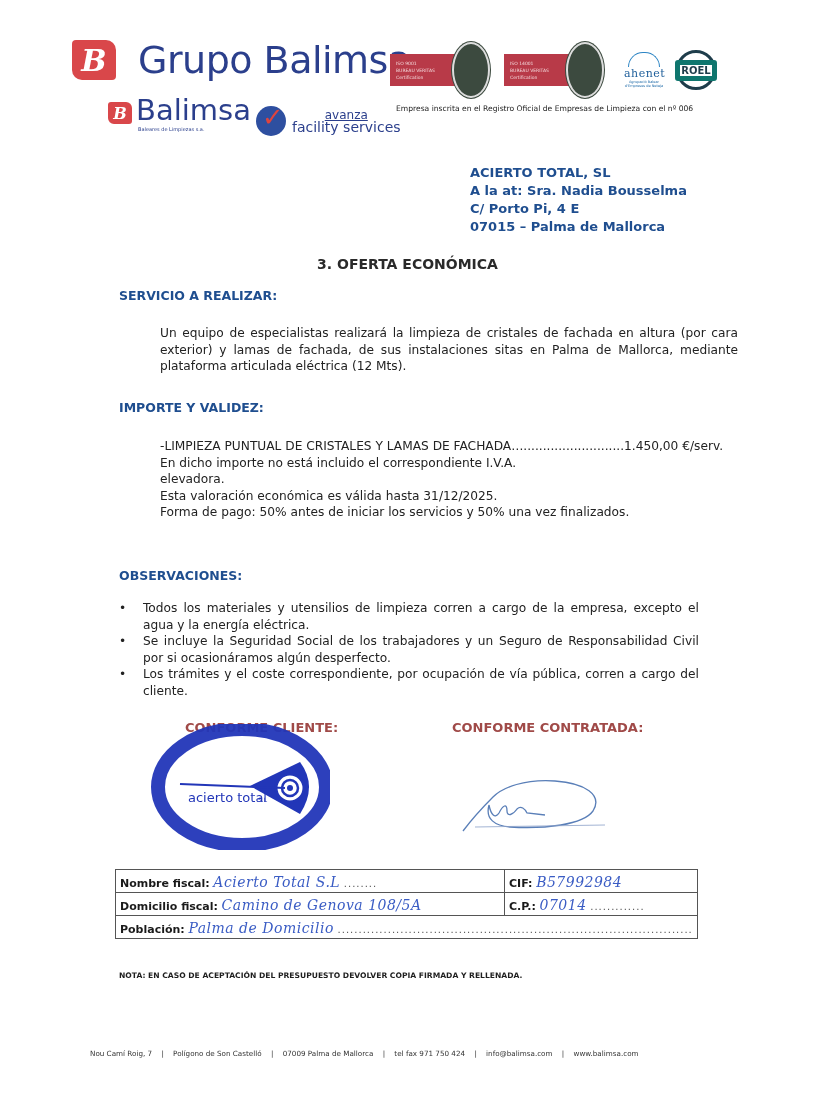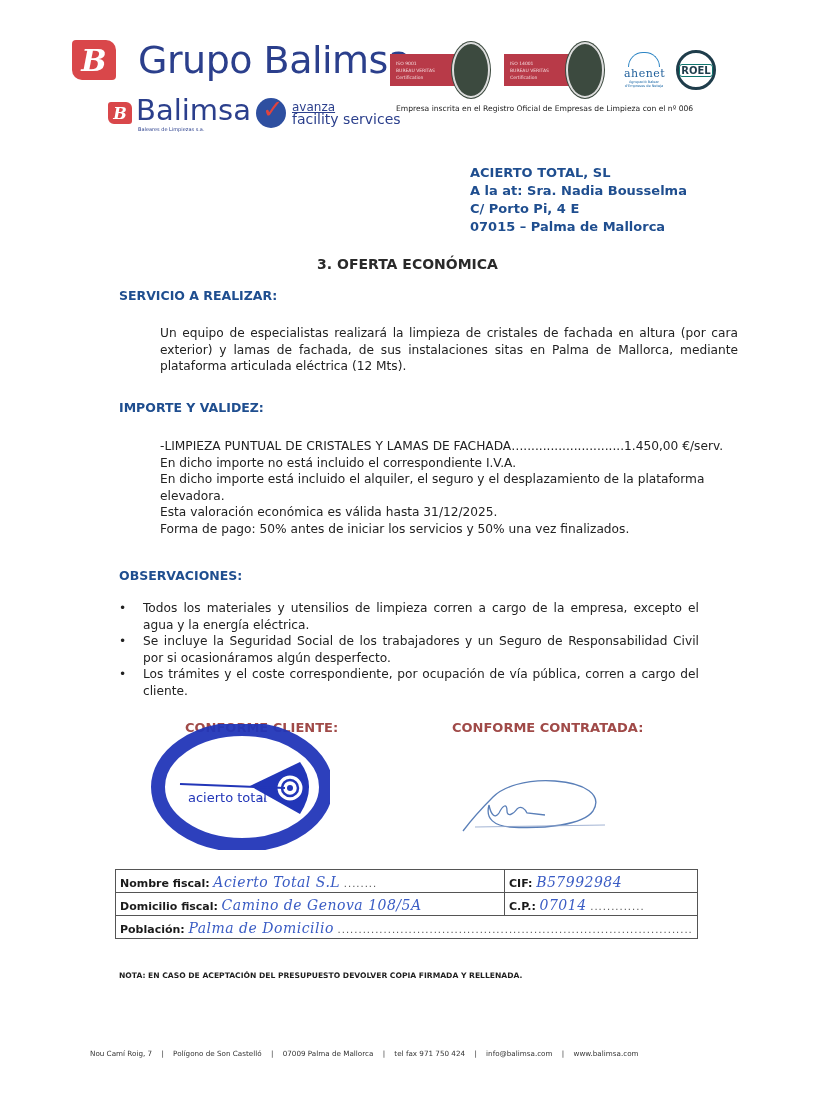--- a/index.html
+++ b/index.html
@@ -9,37 +9,37 @@
 
   
   .logo-main { position: absolute; left: 72px; top: 38px; display: flex; align-items: center; }
   .logo-b { width: 44px; height: 40px; background: #d9474a; border-radius: 4px 10px 4px 10px;
             color: #fff; font: bold italic 30px "DejaVu Serif", serif; display:flex; align-items:center; justify-content:center; }
   .logo-main .brand { font: 38px "DejaVu Sans", sans-serif; color: #2b3f8c; margin-left: 22px; letter-spacing: -0.5px; }
   .logo-sub { position: absolute; left: 108px; top: 96px; display: flex; align-items: flex-end; }
   .logo-sub .logo-b { width: 24px; height: 22px; font-size: 16px; border-radius: 3px 6px 3px 6px; }
   .logo-sub .brand-small { font: 29px "DejaVu Sans", sans-serif; color: #2b3f8c; margin-left: 4px; line-height: 28px; }
   .logo-sub .tagline { position: absolute; left: 30px; top: 30px; font-size: 5px; color: #2b3f8c; white-space: nowrap; }
-  .avanza { position: absolute; left: 256px; top: 98px; display: flex; align-items: center; }
+  .avanza { position: absolute; left: 256px; top: 106px; display: flex; align-items: center; text-align: center; }
   .avanza-mark { width: 30px; height: 30px; border-radius: 50%; background: #2e4fa0; position: relative; }
   .avanza-mark::after { content: "✓"; position: absolute; left: 6px; top: -4px; color: #e0443e; font: bold 26px "DejaVu Sans", sans-serif; }
   .avanza-text { margin-left: 6px; line-height: 12px; }
   .avanza-text .a1 { font-size: 12px; color: #2b3f8c; text-decoration: underline; text-decoration-color: #2b3f8c; }
   .avanza-text .a2 { font-size: 14px; color: #2b3f8c; }
 
   .cert { position: absolute; top: 54px; height: 32px; width: 92px; background: #b83a48; color: #f3d7da; font-size: 4.5px; padding: 6px 0 0 6px; box-sizing: border-box; line-height: 7px; }
   .cert .seal { position: absolute; right: -8px; top: -12px; width: 34px; height: 52px; border-radius: 50%; background: #3c4a3f; border: 2px solid #ddd; box-shadow: 0 0 0 1px #3c4a3f; }
   .cert1 { left: 390px; }
   .cert2 { left: 504px; }
   .ahenet { position: absolute; left: 624px; top: 52px; text-align: center; width: 40px; }
   .ahenet .arc { width: 30px; height: 14px; border: 1.5px solid #2b84c4; border-bottom: none; border-radius: 15px 15px 0 0; margin: 0 auto; }
   .ahenet .name { font: 11px "DejaVu Serif", serif; color: #1e5e9a; letter-spacing: 0.5px; }
   .ahenet .small { font-size: 3.5px; color: #1e6aa8; line-height: 4px; }
   .roel { position: absolute; left: 676px; top: 50px; width: 40px; height: 40px; border-radius: 50%; border: 3px solid #1f3d4b; box-sizing: border-box; display:flex; align-items:center; justify-content:center; }
-  .roel span { font: bold 10px "DejaVu Sans", sans-serif; color: #1f3d4b; border: 1px solid #0f766e; border-radius: 3px; padding: 0 1px; }
+  .roel span { font: bold 10px "DejaVu Sans", sans-serif; color: #1f3d4b; border: 5px solid #0f766e; border-radius: 3px; padding: 0 1px; }
   .registro { position: absolute; left: 396px; top: 104px; font-size: 7.6px; color: #222; white-space: nowrap; }
 
   
   .blue-h { color: #1f4e8f; font-weight: bold; }
   .presupuesto { position: absolute; left: 118px; top: 180px; font-size: 13px; line-height: 17px; }
   .client { position: absolute; left: 470px; top: 164px; font-size: 13px; line-height: 18px; }
   .section-title { position: absolute; left: 0; width: 815px; top: 256px; text-align: center; font-size: 14px; font-weight: bold; color: #2a2a2a; }
 
   .h { position: absolute; left: 119px; font-size: 12.5px; }
   .para { position: absolute; left: 119px; width: 578px; font-size: 12.2px; line-height: 16.5px; color: #222; text-align: justify; margin-left: 41px; }
@@ -128,21 +128,20 @@
 
   <div class="section-title">3. OFERTA ECONÓMICA</div>
 
   <div class="h h-servicio blue-h">SERVICIO A REALIZAR:</div>
   <div class="para p-servicio">Un equipo de especialistas realizará la limpieza de cristales de fachada en altura (por cara exterior) y lamas de fachada, de sus instalaciones sitas en Palma de Mallorca, mediante plataforma articulada eléctrica (12 Mts).</div>
 
   <div class="h h-importe blue-h">IMPORTE Y VALIDEZ:</div>
   <div class="para p-importe">
     <div class="line">-LIMPIEZA PUNTUAL DE CRISTALES Y LAMAS DE FACHADA…..........................1.450,00 €/serv.</div>
     <div class="line">En dicho importe no está incluido el correspondiente I.V.A.</div>
-    <div class="line">En dicho importe está incluido el alquiler, el seguro y el desplazamiento de la plataforma</div>
     <div class="line">elevadora.</div>
     <div class="line">Esta valoración económica es válida hasta 31/12/2025.</div>
     <div class="line">Forma de pago: 50% antes de iniciar los servicios y 50% una vez finalizados.</div>
   </div>
 
   <div class="h h-obs blue-h">OBSERVACIONES:</div>
   <ul class="obs">
     <li>Todos los materiales y utensilios de limpieza corren a cargo de la empresa, excepto el agua y la energía eléctrica.</li>
     <li>Se incluye la Seguridad Social de los trabajadores y un Seguro de Responsabilidad Civil por si ocasionáramos algún desperfecto.</li>
     <li>Los trámites y el coste correspondiente, por ocupación de vía pública, corren a cargo del cliente.</li>

